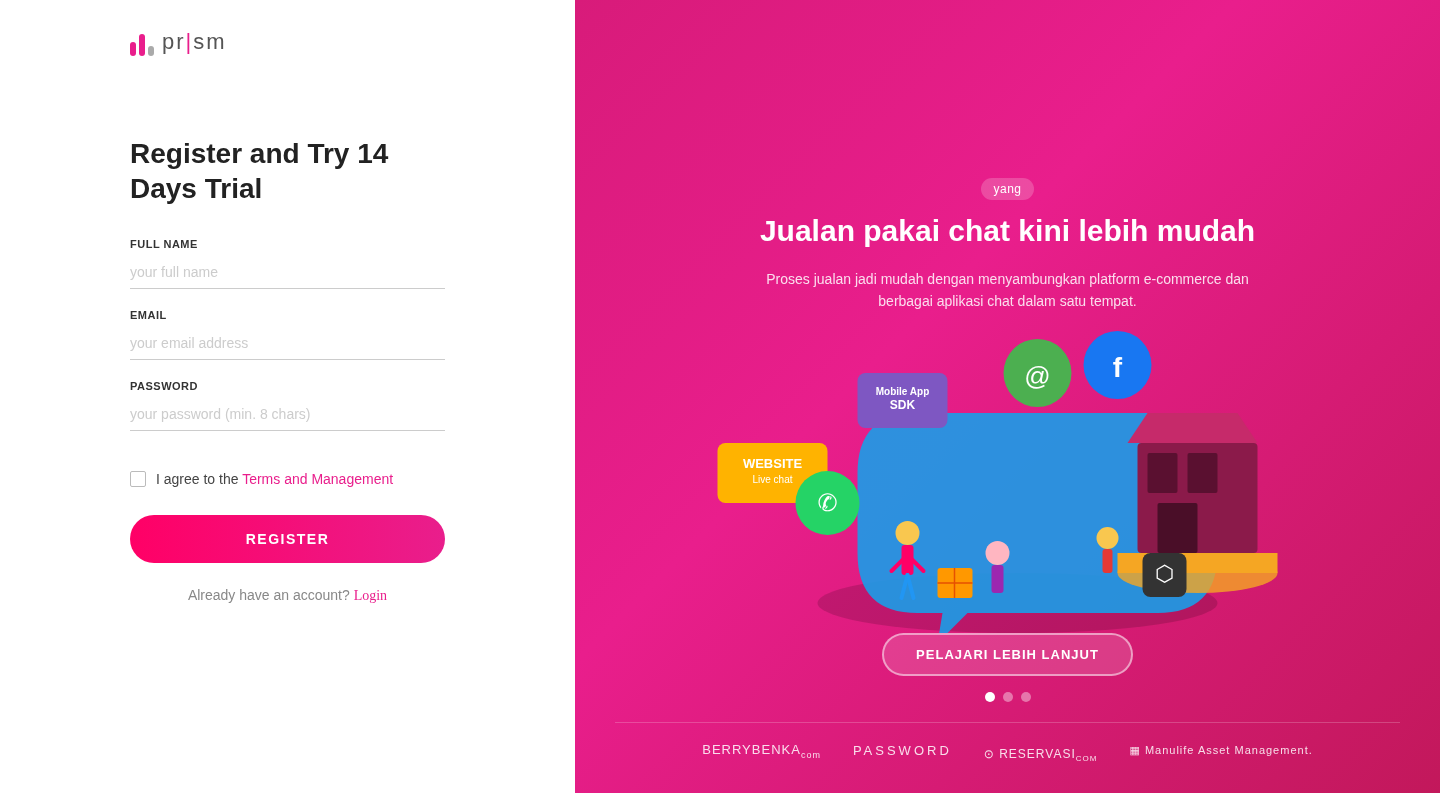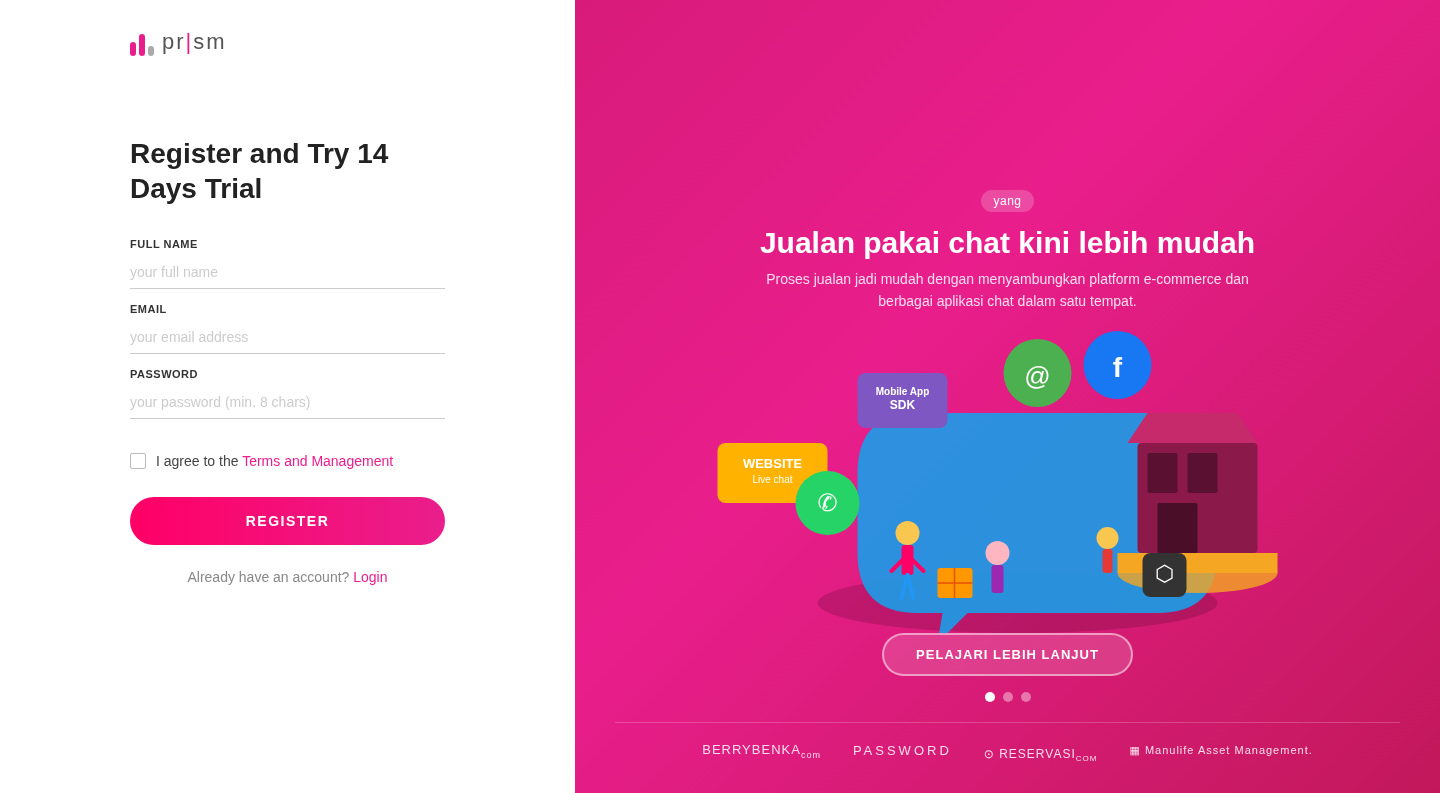--- a/index.html
+++ b/index.html
@@ -46,21 +46,21 @@
 
     .form-title {
       font-size: 28px;
       font-weight: 700;
       color: #222;
       line-height: 1.25;
       margin-bottom: 32px;
     }
 
     .field-group {
-      margin-bottom: 14px;
+      margin-bottom: 20px;
     }
     .field-label {
       font-size: 11px;
       font-weight: 700;
       color: #333;
       letter-spacing: 0.5px;
       margin-bottom: 8px;
       display: block;
     }
     .field-input {
@@ -112,21 +112,21 @@
       letter-spacing: 1.5px;
       cursor: pointer;
       margin-bottom: 24px;
     }
 
     .login-text {
       text-align: center;
       font-size: 14px;
       color: #888;
     }
-    .login-text a { color: #e91e8c; text-decoration: none; }
+    .login-text a { color: #e91e8c; text-decoration: none; font-family: Liberation Serif, serif; }
 
     
     .right-panel {
       flex: 1;
       background: linear-gradient(135deg, #d81b7a 0%, #e91e8c 40%, #c2185b 100%);
       display: flex;
       flex-direction: column;
       align-items: center;
       justify-content: flex-end;
       padding: 50px 40px 30px;
@@ -149,21 +149,21 @@
       border-radius: 12px;
       margin-bottom: 14px;
       letter-spacing: 0.5px;
     }
 
     .promo-title {
       font-size: 30px;
       font-weight: 700;
       color: #fff;
       text-align: center;
-      margin-bottom: 8px;
+      margin-bottom: 20px;
     }
 
     .promo-desc {
       font-size: 14px;
       color: rgba(255,255,255,0.85);
       text-align: center;
       max-width: 540px;
       line-height: 1.6;
     }
 

